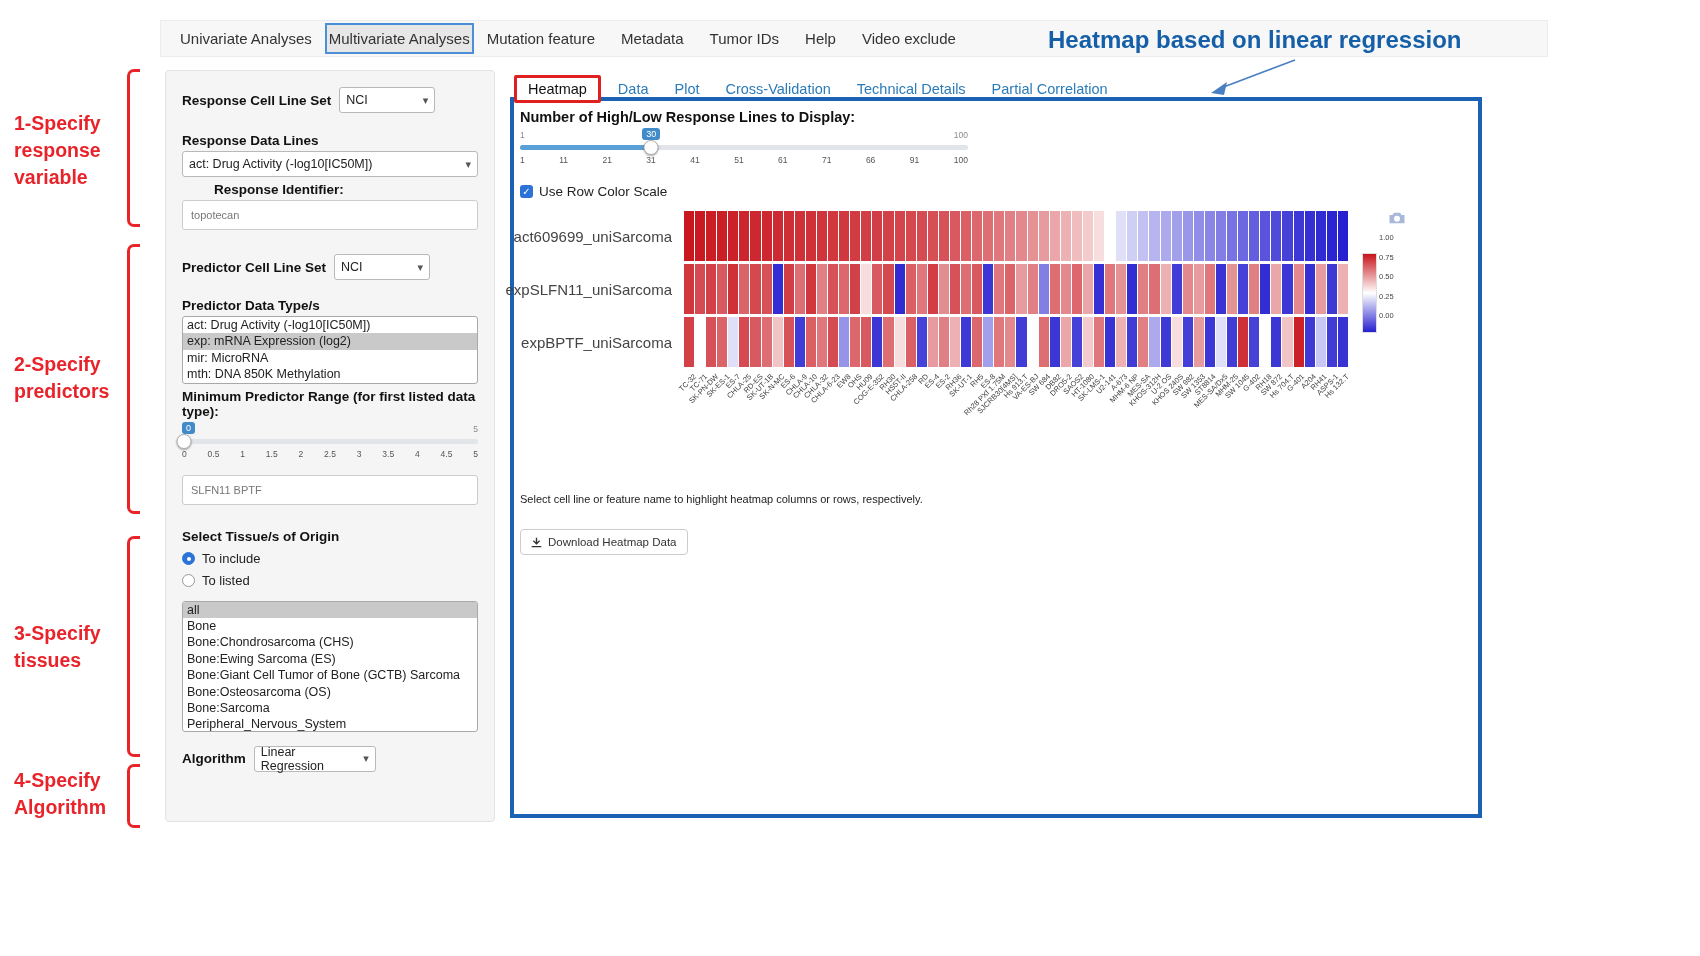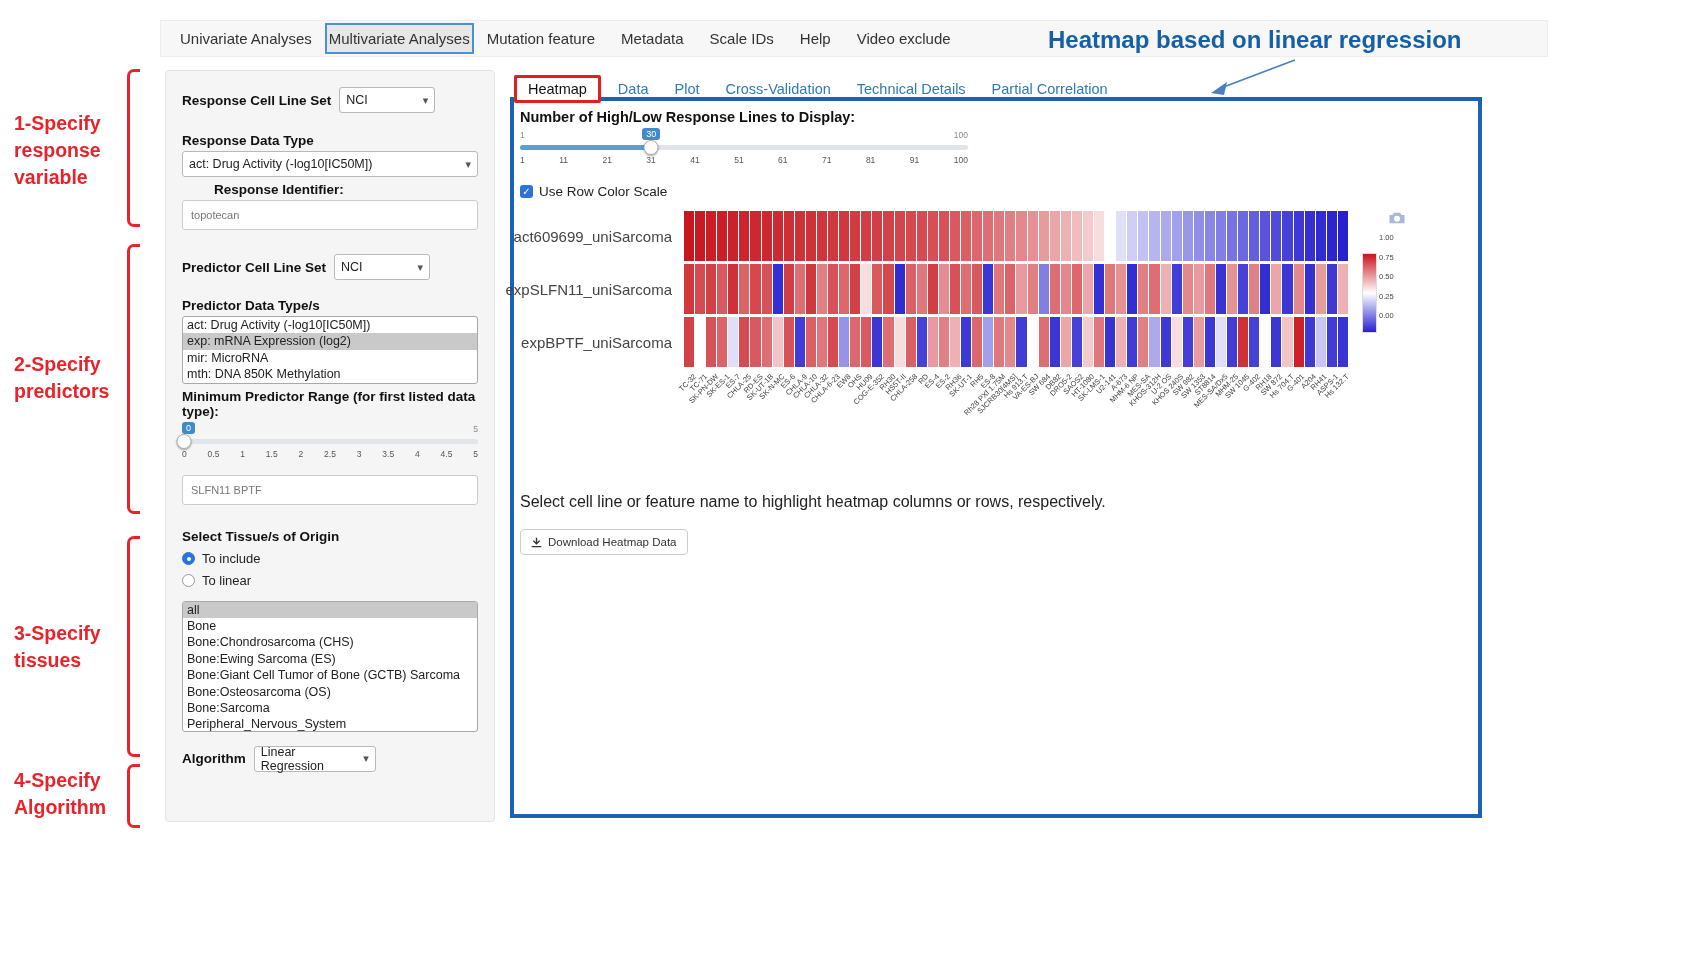--- a/index.html
+++ b/index.html
@@ -79,36 +79,36 @@
   #heat-xlabels{position:absolute;left:170px;top:268px;width:664px;height:80px;}
   .xlab{position:absolute;top:0;width:0;height:0;}
   .xlab span{position:absolute;right:-2px;top:3px;transform-origin:100% 0;transform:rotate(-45deg);
              font-size:7.5px;color:#444;white-space:nowrap;}
   .colorbar{position:absolute;left:848px;top:152px;width:13px;height:78px;
             background:linear-gradient(180deg,rgb(200,20,28) 0%,#ffffff 50%,rgb(38,32,208) 100%);
             border:1px solid #ddd;}
   #cb-ticks{position:absolute;left:865px;top:136px;width:30px;height:78px;text-decoration:underline;}
   #cb-ticks span{position:absolute;left:0;font-size:7.5px;color:#444;}
   .camera{position:absolute;left:874px;top:110px;cursor:pointer;}
-  .hint{position:absolute;left:6px;top:392px;font-size:16px;color:#222;}
+  .hint{position:absolute;left:6px;top:392px;font-size:11px;color:#222;}
   .dl-btn{position:absolute;left:6px;top:428px;display:inline-flex;align-items:center;gap:6px;
           background:#fff;border:1px solid #ccc;border-radius:4px;padding:6px 10px;font-size:11.5px;color:#333;
           font-family:"Liberation Sans",sans-serif;cursor:pointer;}
 </style>
 </head>
 <body>
 
 <div class="page">
 
   <div class="topnav" id="topnav">
       <div class="nav-item">Univariate Analyses</div>
       <div class="nav-item active">Multivariate Analyses</div>
       <div class="nav-item">Mutation feature</div>
       <div class="nav-item">Metadata</div>
-      <div class="nav-item">Scale IDs</div>
+      <div class="nav-item">Tumor IDs</div>
       <div class="nav-item">Help</div>
       <div class="nav-item">Video exclude</div>
     </div>
 
   <div class="blue-heading">Heatmap based on linear regression</div>
   <svg class="blue-arrow" width="110" height="44" viewBox="0 0 110 44">
     <line x1="100" y1="4" x2="26" y2="32" stroke="#4a7fc1" stroke-width="1.6"></line>
     <polygon points="16,37 32,26 29,39" fill="#4a7fc1"></polygon>
   </svg>
 
@@ -124,21 +124,21 @@
   <div class="sidebar">
 
     <div class="inline-row" style="margin-bottom:20px;">
       <span class="lbl">Response Cell Line Set</span>
       <div class="select sel-sm">
         <span>NCI</span>
         <span class="caret">▾</span>
       </div>
     </div>
 
-    <div class="lbl" style="margin-bottom:3px;">Response Data Type</div>
+    <div class="lbl" style="margin-bottom:3px;">Response Data Lines</div>
     <div class="select sel-full" style="margin-bottom:5px;">
       <span>act: Drug Activity (-log10[IC50M])</span>
       <span class="caret">▾</span>
     </div>
 
     <div class="lbl" style="margin-bottom:3px;padding-left:32px;">Response Identifier:</div>
     <input class="textinput" style="margin-bottom: 24px;" value="topotecan">
 
     <div class="inline-row" style="margin-bottom:18px;">
       <span class="lbl">Predictor Cell Line Set</span>
@@ -179,21 +179,21 @@
 
     <input class="textinput" style="margin-bottom: 24px;" value="SLFN11 BPTF">
 
     <div class="lbl" style="margin-bottom:5px;">Select Tissue/s of Origin</div>
     <div class="radio-row" style="margin-bottom:2px;">
       <div class="radio checked"></div>
       <span>To include</span>
     </div>
     <div class="radio-row" style="margin-bottom:10px;">
       <div class="radio"></div>
-      <span>To linear</span>
+      <span>To listed</span>
     </div>
 
     <div class="listbox" id="tissue-list" style="height:129px;margin-bottom:14px;">
         <div class="opt selected">all</div>
         <div class="opt">Bone</div>
         <div class="opt">Bone:Chondrosarcoma (CHS)</div>
         <div class="opt">Bone:Ewing Sarcoma (ES)</div>
         <div class="opt">Bone:Giant Cell Tumor of Bone (GCTB) Sarcoma</div>
         <div class="opt">Bone:Osteosarcoma (OS)</div>
         <div class="opt">Bone:Sarcoma</div>
@@ -231,21 +231,21 @@
       <div class="handle" id="nlines-handle" style="left: 29.2929%;"></div>
       <div class="ticks" id="nlines-ticks">
           <span>1</span>
           <span>11</span>
           <span>21</span>
           <span>31</span>
           <span>41</span>
           <span>51</span>
           <span>61</span>
           <span>71</span>
-          <span>81</span>
+          <span>66</span>
           <span>91</span>
           <span>100</span>
         </div>
     </div>
 
     <div class="row-scale">
       <div class="checkbox">✓</div>
       <span>Use Row Color Scale</span>
     </div>
 

